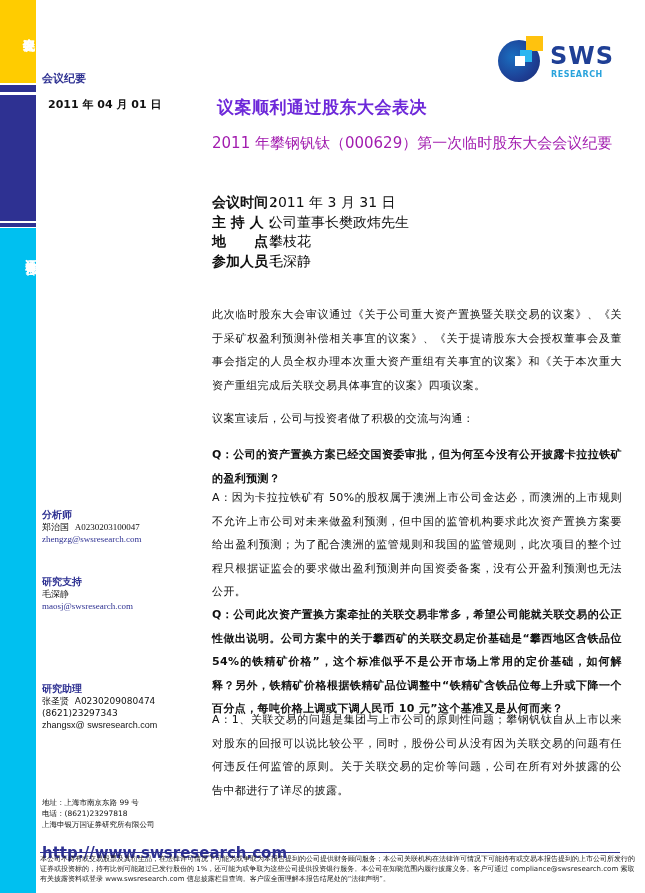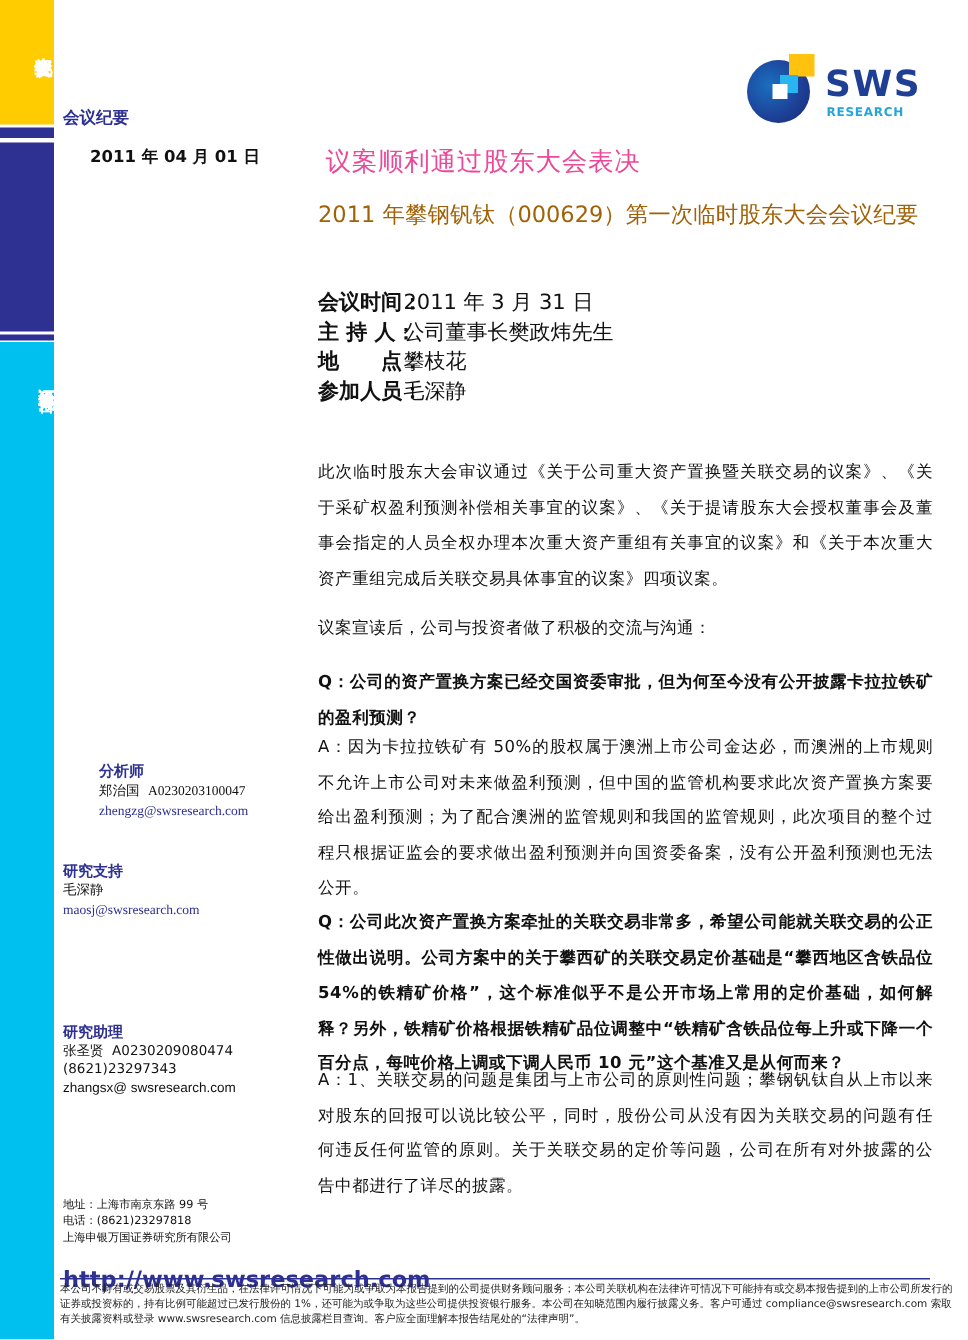--- a/index.html
+++ b/index.html
@@ -18,44 +18,44 @@
   .band-cyan { top: 228px; height: 665px; background: #00C0F0; }
   .band-label {
     position: absolute; left: 0; width: 36px; color: #fff; font-weight: bold;
     font-size: 12px; line-height: 14px; text-align: center; writing-mode: vertical-rl;
     letter-spacing: 1px;
   }
   .band-label.top { top: 28px; }
   .band-label.mid { top: 250px; font-size: 11px; line-height: 12px; }
 
   .doc-type { position: absolute; left: 42px; top: 71px; font-size: 11px; font-weight: bold; color: #2E3192; }
-  .doc-date { position: absolute; left: 60px; top: 97px; font-size: 11px; font-weight: bold; color: #111; }
+  .doc-date { position: absolute; left: 48px; top: 97px; font-size: 11px; font-weight: bold; color: #111; }
 
   
   .logo { position: absolute; left: 498px; top: 36px; width: 130px; height: 50px; }
   .logo-circle {
     position: absolute; left: 0; top: 4px; width: 42px; height: 42px; border-radius: 50%;
     background: radial-gradient(circle at 35% 40%, #1a6fc0 0%, #1d3f95 60%, #1a2a70 100%);
   }
   .logo-sq-yellow { position: absolute; left: 28px; top: 0; width: 17px; height: 15px; background: #FFC20E; }
   .logo-sq-cyan { position: absolute; left: 22px; top: 14px; width: 12px; height: 12px; background: #29B6F0; }
   .logo-sq-white { position: absolute; left: 17px; top: 20px; width: 10px; height: 10px; background: #ffffff; }
   .logo-text {
     position: absolute; left: 52px; top: 8px; font-family: "DejaVu Sans", sans-serif;
     font-weight: bold; font-size: 24px; color: #1F3F95; letter-spacing: 1px; line-height: 24px;
   }
   .logo-sub {
     position: absolute; left: 53px; top: 34px; font-size: 8px; font-weight: bold; color: #29A3DC; letter-spacing: 0.5px;
   }
 
   .title {
-    position: absolute; left: 217px; top: 96px; font-size: 17px; font-weight: normal; color: #ec4899; letter-spacing: 0.5px;
+    position: absolute; left: 217px; top: 96px; font-size: 17px; font-weight: bold; color: #6d28d9; letter-spacing: 0.5px;
   }
   .subtitle {
-    position: absolute; left: 212px; top: 132px; width: 410px; font-size: 15px; line-height: 22px; color: #a16207;
+    position: absolute; left: 212px; top: 132px; width: 410px; font-size: 15px; line-height: 22px; color: #a21caf;
   }
 
   .meta { position: absolute; left: 212px; top: 193px; font-size: 14px; line-height: 19.5px; }
   .meta-row { white-space: nowrap; }
   .meta-key { font-weight: bold; display: inline-block; width: 57px; }
   .meta-val { color: #111; }
 
   .body-text {
     position: absolute; left: 212px; width: 410px; font-size: 11px; line-height: 23.5px; color: #111;
     text-align: justify; letter-spacing: 0.4px;
@@ -65,21 +65,21 @@
   .q1 { top: 443px; font-weight: bold; }
   .a1 { top: 486px; }
   .q2 { top: 603px; font-weight: bold; }
   .a2 { top: 708px; }
 
   .contact { position: absolute; left: 42px; font-size: 9px; line-height: 12px; }
   .contact .role { font-weight: bold; color: #2E3192; font-size: 10px; }
   .contact .email { color: #2E3192; font-family: "Liberation Serif", serif; font-size: 9px; }
   .contact .email.plain { text-decoration: none; color: #111; font-family: "Liberation Sans", sans-serif; }
   .contact .mono-id { font-family: "Liberation Serif", serif; }
-  .c1 { top: 509px; margin-left: 24px; } .c2 { top: 576px; } .c3 { top: 683px; }
+  .c1 { top: 509px; } .c2 { top: 576px; } .c3 { top: 683px; }
 
   .address { position: absolute; left: 42px; top: 797px; font-size: 7.5px; line-height: 11px; color: #111; }
   .address .url { font-size: 15px; color: #2E3192; font-weight: bold; margin-top: 18px; }
 
   .disclaimer-rule { position: absolute; left: 40px; top: 852px; width: 580px; height: 1px; background: #2E3192; }
   .disclaimer {
     position: absolute; left: 40px; top: 854px; width: 595px; font-size: 7px; line-height: 10px; color: #222; overflow: hidden; height: 55px;
   }
 </style>
 </head>

